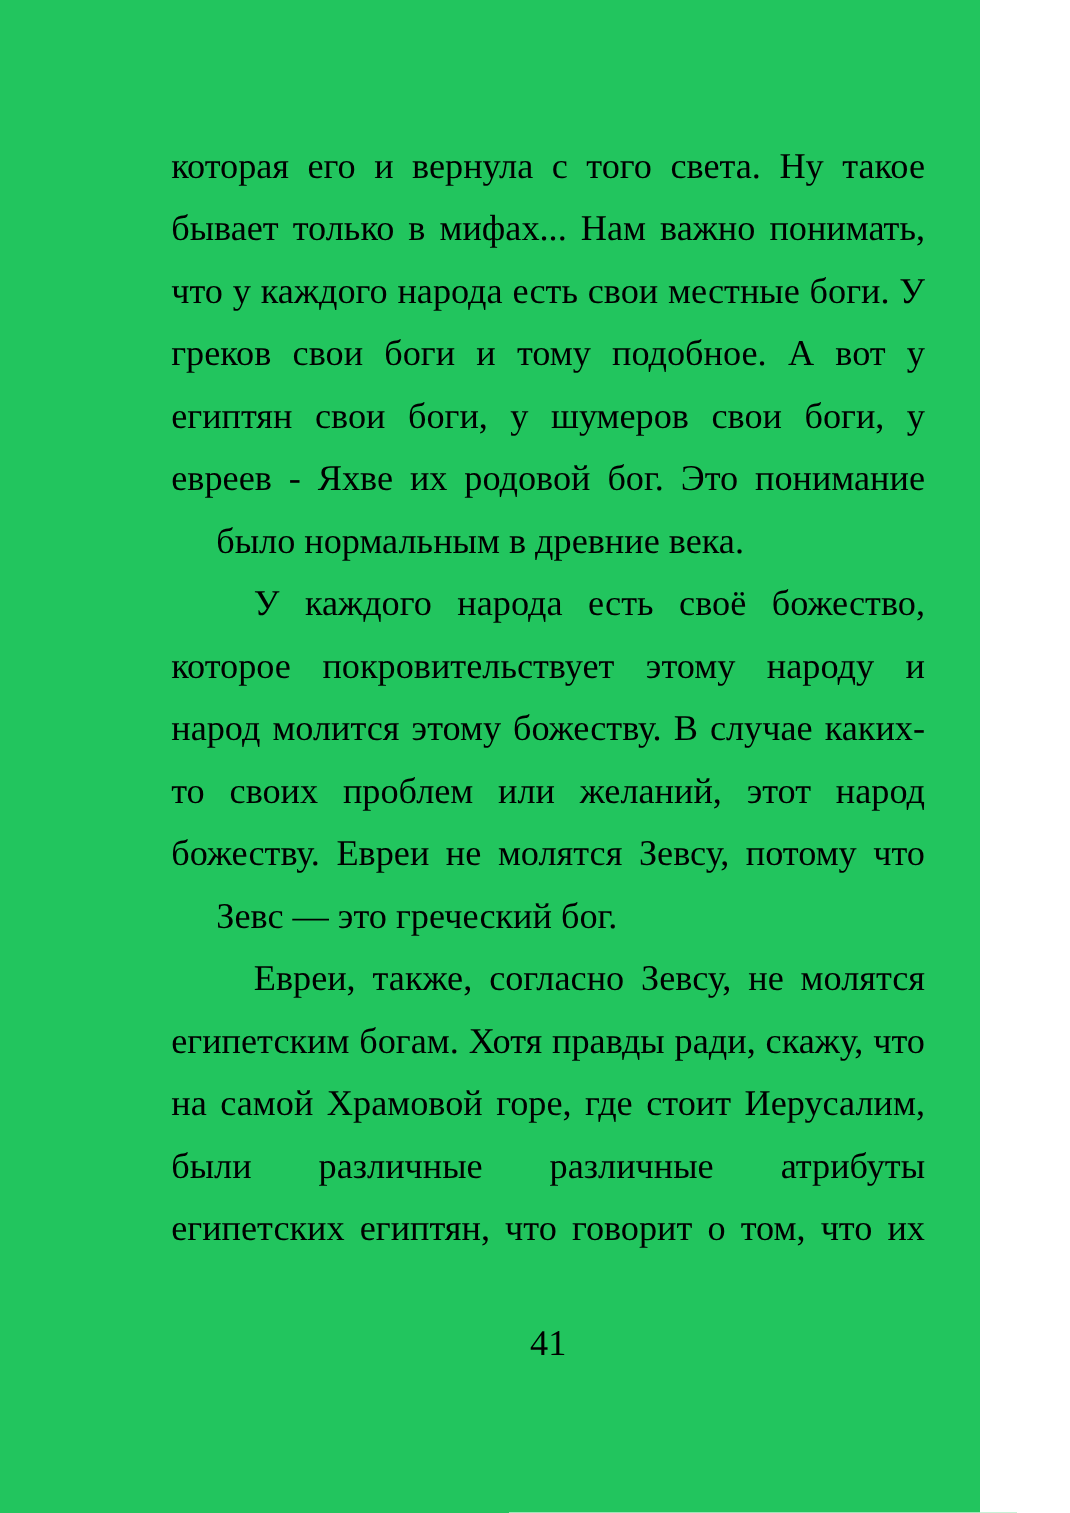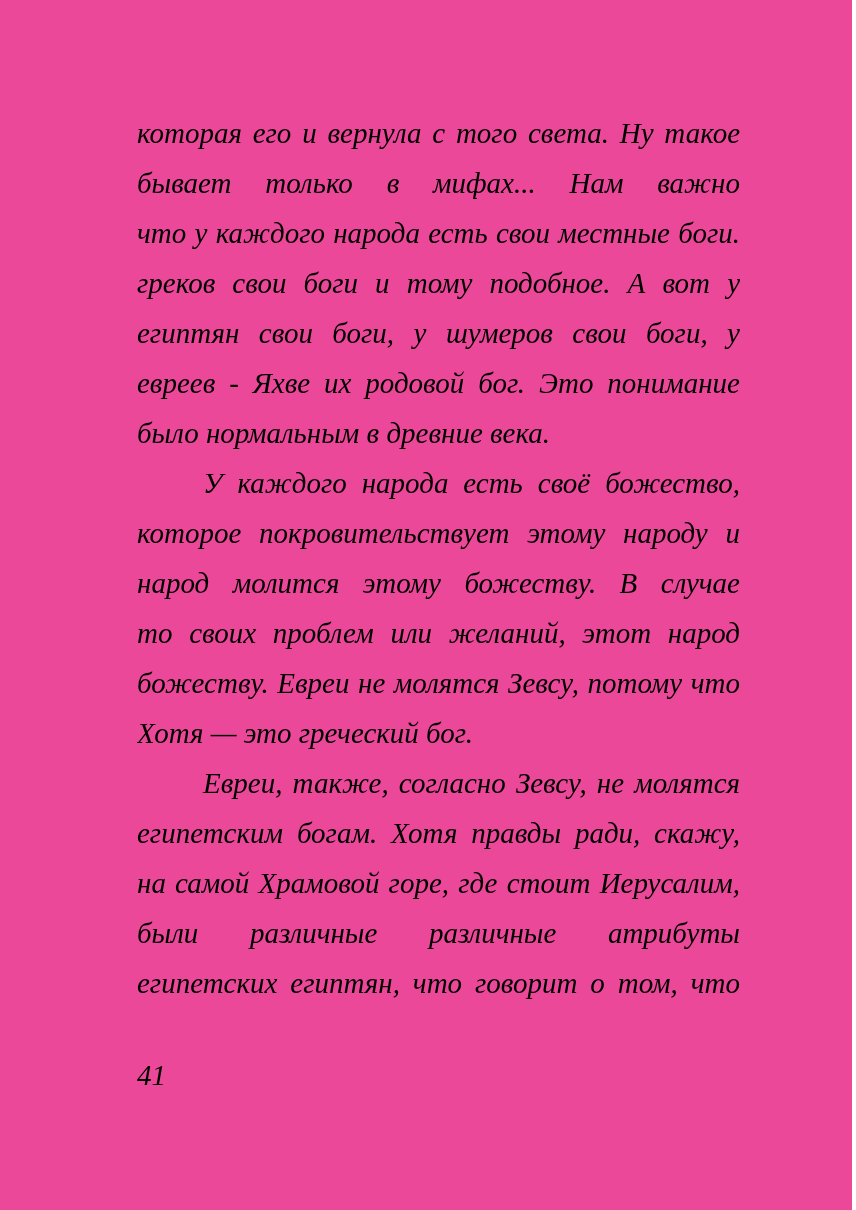--- a/index.html
+++ b/index.html
@@ -2,27 +2,26 @@
 <html lang="ru"><head>
 <meta charset="utf-8">
 <style>
   html, body {
     margin: 0;
     padding: 0;
     background: #ffffff;
   }
   .page {
     position: relative;
-    width: 852px;
+    width: 784px;
     height: 1210px;
-    background: #ec4899;
+    background: #22c55e;
     overflow: hidden;
     font-family: "Liberation Serif", "DejaVu Serif", serif;
     color: #000000;
-    font-style: italic;
   }
   .text-block {
     position: absolute;
     left: 137px;
     top: 108px;
     width: 603px;
     font-size: 29px;
     line-height: 50px;
   }
   .para {
@@ -32,30 +31,31 @@
   .line {
     text-align: justify;
     text-align-last: justify;
     white-space: normal;
     height: 50px;
     overflow: hidden;
   }
   .line.last-left {
     text-align: center;
     text-align-last: left;
+    margin-left: 36px;
   }
   .line.indented {
     padding-left: 66px;
   }
   .page-number {
     position: absolute;
     left: 137px;
     top: 1050px;
     width: 603px;
-    text-align: left;
+    text-align: center;
     font-size: 29px;
     line-height: 50px;
   }
 </style>
 </head>
 <body>
 
 <div class="page">
   <div class="text-block" id="text-block">
       <div class="para">
@@ -66,21 +66,21 @@
         <div class="line">египтян свои боги, у шумеров свои боги, у</div>
         <div class="line">евреев - Яхве их родовой бог. Это понимание</div>
         <div class="line last-left">было нормальным в древние века.</div>
       </div>
       <div class="para">
         <div class="line indented">У каждого народа есть своё божество,</div>
         <div class="line">которое покровительствует этому народу и</div>
         <div class="line">народ молится этому божеству. В случае каких-</div>
         <div class="line">то своих проблем или желаний, этот народ</div>
         <div class="line">божеству. Евреи не молятся Зевсу, потому что</div>
-        <div class="line last-left">Хотя — это греческий бог.</div>
+        <div class="line last-left">Зевс — это греческий бог.</div>
       </div>
       <div class="para">
         <div class="line indented">Евреи, также, согласно Зевсу, не молятся</div>
         <div class="line">египетским богам. Хотя правды ради, скажу, что</div>
         <div class="line">на самой Храмовой горе, где стоит Иерусалим,</div>
         <div class="line">были различные различные атрибуты</div>
         <div class="line">египетских египтян, что говорит о том, что их</div>
       </div>
     </div>
   <div class="page-number">41</div>

